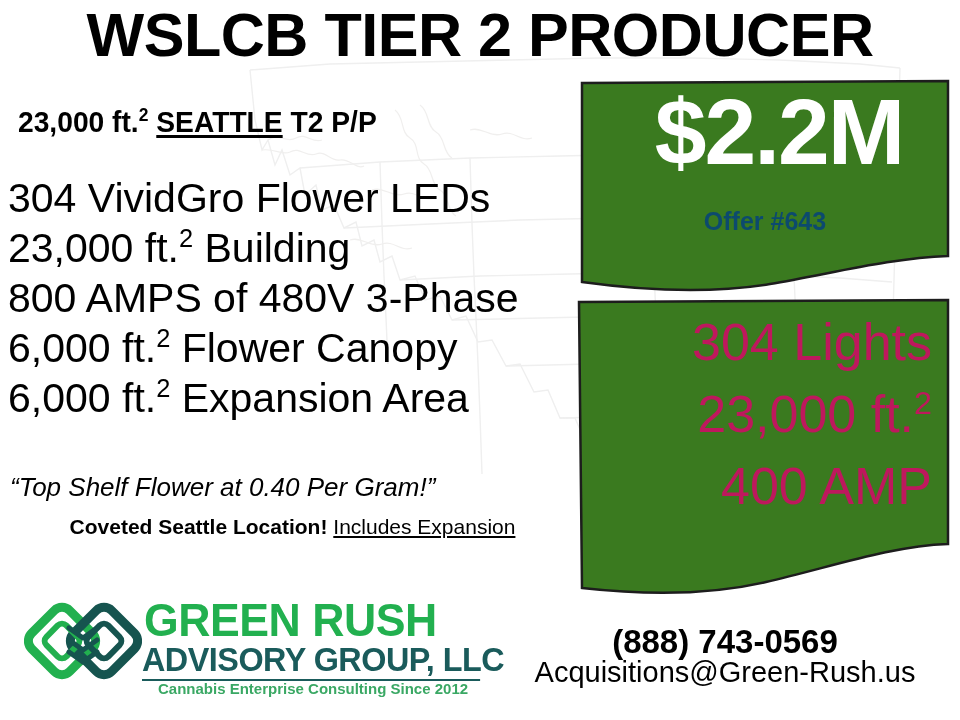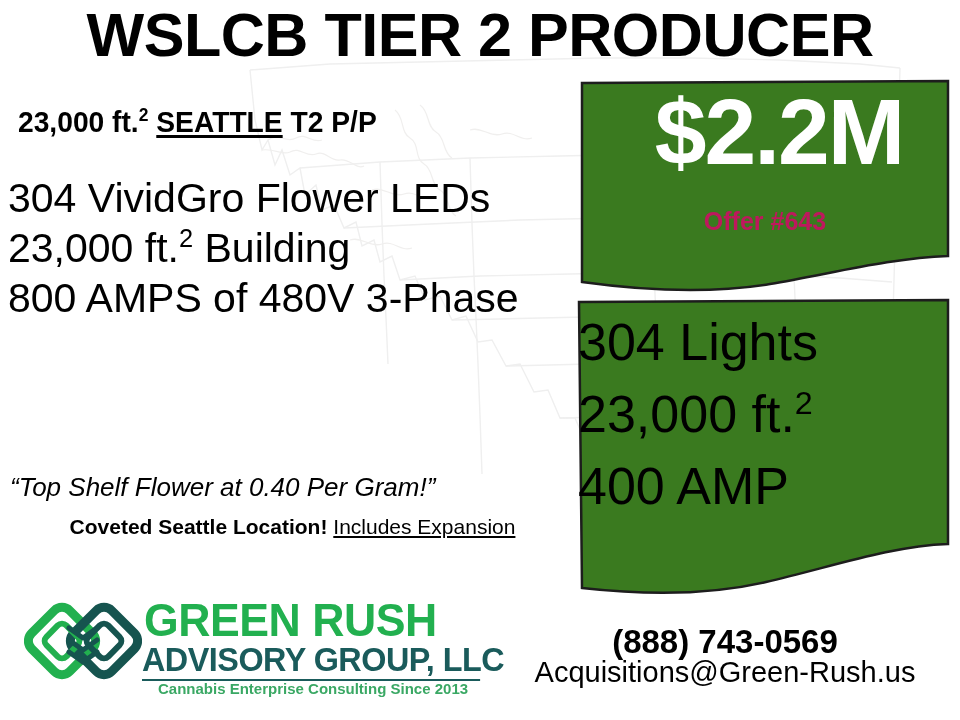--- a/index.html
+++ b/index.html
@@ -72,26 +72,26 @@
 
   .banner-text { position:absolute; z-index:4; }
   #price-amount {
     left:582px; top:82px; width:366px;
     text-align:center; color:#fff;
     font-size:93px; font-weight:bold; line-height:100px;
     letter-spacing:-2px; white-space:nowrap;padding-left:28px;
   }
   #offer-number {
     left:582px; top:206px; width:366px;
-    text-align:center; color:#be185d;
+    text-align:center; color:#0c4a6e;
     font-size:25px; font-weight:bold; line-height:30px; white-space:nowrap;
   }
   #specs-list {
     left:578px; top:306px; width:362px;
-    color:#000000;
+    text-align:right; color:#be185d;
     list-style:none;
   }
   #specs-list li {
     font-size:52px; line-height:72px; white-space:nowrap; font-weight:400;
     padding-right:8px;
   }
 
   
   #logo { position:absolute; left:16px; top:592px; width:470px; height:112px; z-index:3; }
   #logo-mark { position:absolute; left:8px; top:2px; width:118px; height:104px; }
@@ -166,20 +166,22 @@
 <h1 id="title">WSLCB TIER 2 PRODUCER</h1>
 
 <div id="subtitle">
   <span>23,000 ft.<span class="sup">2</span> </span><span class="u">SEATTLE</span><span> T2 P/P</span>
 </div>
 
 <ul id="features">
   <li>304 VividGro Flower LEDs</li>
   <li>23,000 ft.<span class="sup">2</span> Building</li>
   <li>800 AMPS of 480V 3-Phase</li>
+  <li>6,000 ft.<span class="sup">2</span> Flower Canopy</li>
+  <li>6,000 ft.<span class="sup">2</span> Expansion Area</li>
 </ul>
 
 <div id="quote">“Top Shelf Flower at 0.40 Per Gram!”</div>
 <div id="tagline">
   <span class="b">Coveted Seattle Location!</span>
   <span class="u">Includes Expansion</span>
 </div>
 
 <div id="banner-price" class="banner">
   <svg viewBox="0 0 390 218" preserveAspectRatio="none" aria-hidden="true">
@@ -211,17 +213,17 @@
         <g stroke="#16544f" stroke-width="5" stroke-linecap="round">
           <path d="M45 34 L59 44 L73 34"></path>
           <path d="M45 46 L59 56 L73 46"></path>
           <path d="M45 58 L59 68 L73 58"></path>
         </g>
       </g>
     </svg>
   </div>
   <div id="logo-name">GREEN RUSH</div>
   <div id="logo-sub">ADVISORY GROUP, LLC</div>
-  <div id="logo-tag">Cannabis  Enterprise Consulting Since 2013</div>
+  <div id="logo-tag">Cannabis  Enterprise Consulting Since 2012</div>
 </div>
 
 <div id="phone">(888) 743-0569</div>
 <div id="email">Acquisitions@Green-Rush.us</div>
 
 </body></html>

